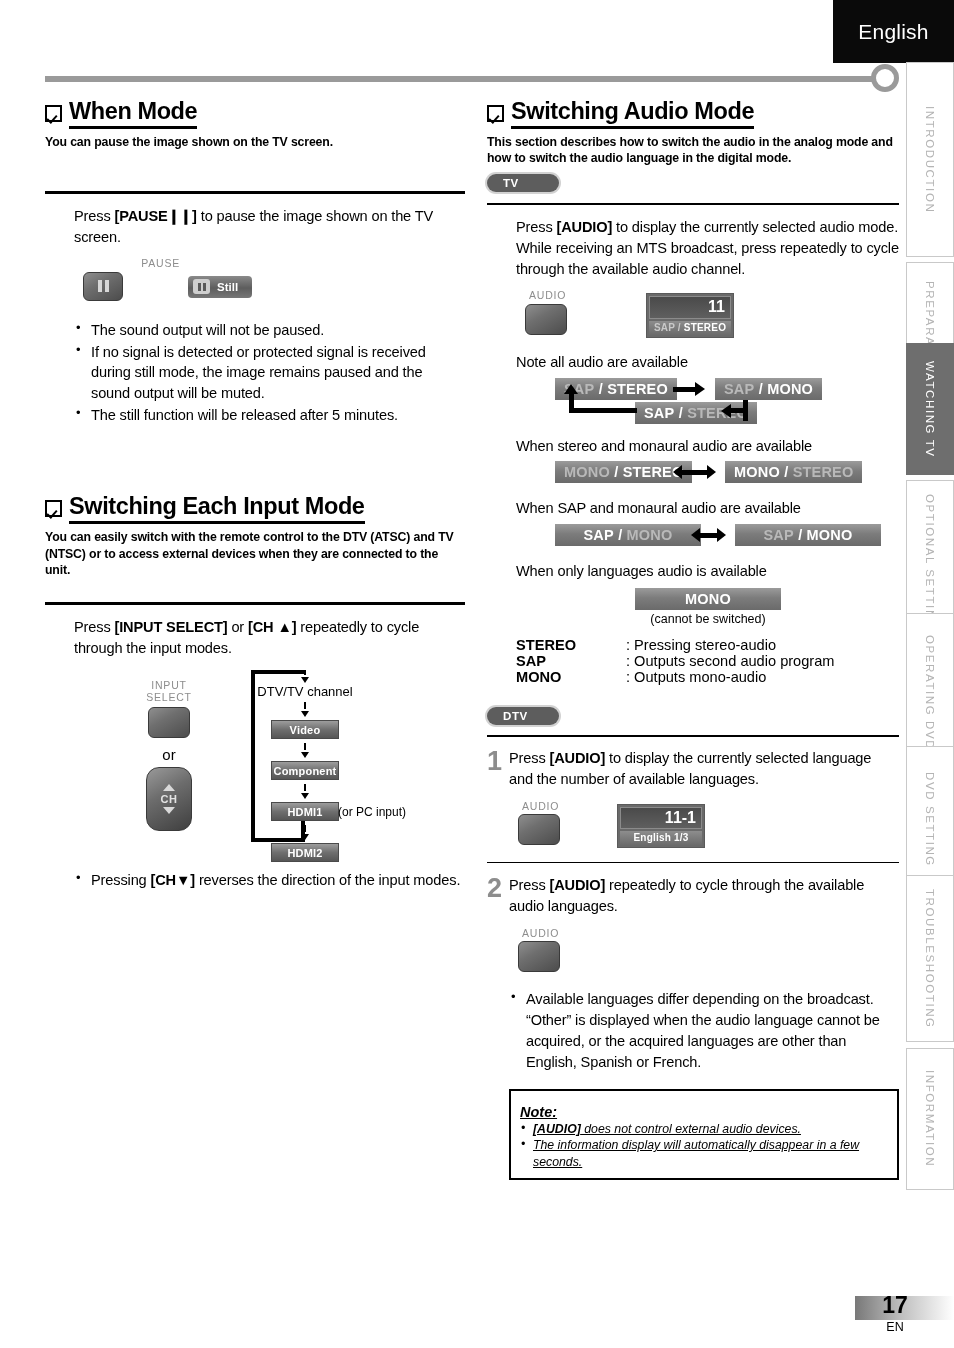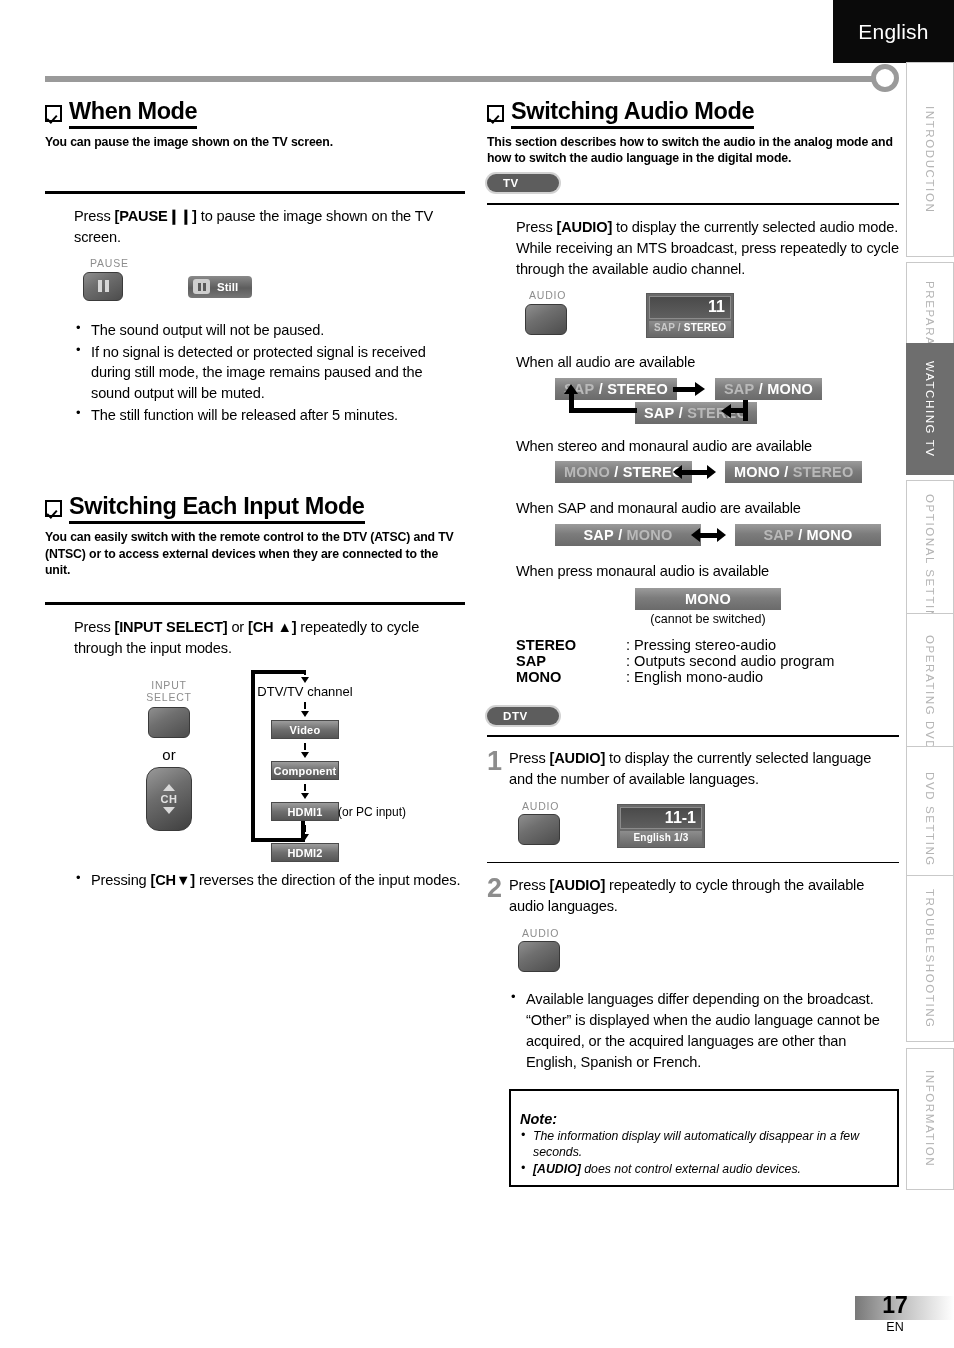--- a/index.html
+++ b/index.html
@@ -174,21 +174,21 @@
     text-align:center;padding:1px 0 2px;letter-spacing:.2px;
   }
   .osd-ch .sub .dim{color:#c9c9c9;}
   
   .stepnum{
     font-size:27px;font-weight:bold;color:#8d8d8d;
     line-height:1;width:22px;flex:none;
   }
   
   .notebox{
-    border:2px solid #000;padding:20px 9px 8px;
+    border:2px solid #000;padding:13px 9px 8px;text-decoration:underline;
   }
   .notebox .nt{font-size:14.5px;font-weight:bold;font-style:italic;}
   .notebox ul{margin:1px 0 0;padding:0;list-style:none;}
   .notebox li{
     position:relative;padding-left:13px;
     font-size:12.3px;font-style:italic;line-height:1.32;
   }
   .notebox li:before{content:"•";position:absolute;left:1px;top:-1px;}
   
   #footer-bar{
@@ -251,21 +251,21 @@
 
     <div class="rule-thick" style="margin-top:41px;"></div>
 
     <div class="indent" style="margin-top:12px;">
       <div class="body-txt">
         <span>Press </span><b><span>[PAUSE</span><span style="letter-spacing:0;">❙❙</span><span>]</span></b><span> to pause the image shown on the TV screen.</span>
       </div>
 
       <div style="display:flex;align-items:center;margin-top:11px;">
         <div style="width:106px;">
-          <div class="btn-label" style="text-align:left;margin-left:16px;">PAUSE</div>
+          <div class="btn-label" style="text-align:right;margin-left:16px;">PAUSE</div>
           <div class="rbtn" style="margin-left:9px;margin-top:2px;">
             <span class="pausebars">
                 <i></i>
                 <i></i>
               </span>
           </div>
         </div>
         <div style="margin-left:8px;margin-top:14px;">
           <span class="osd-still">
             <span class="mini">
@@ -388,21 +388,21 @@
             <div class="num">11</div>
             <div class="sub">
               <span class="dim">SAP /</span>
               <span>STEREO</span>
             </div>
           </div>
         </div>
       </div>
     </div>
 
-    <div class="body-txt" style="margin-top:14px;margin-left:29px;">When all audio are available</div>
+    <div class="body-txt" style="margin-top:14px;margin-left:29px;">Note all audio are available</div>
     <div style="position:relative;height:72px;margin-top:5px;">
       <div style="position:absolute;left:68px;top:0;" class="abox">
         <span class="dim">SAP</span>&nbsp;<span class="sep">/</span>&nbsp;<span>STEREO</span>
       </div>
       <div style="position:absolute;left:186px;top:9px;width:24px;height:5px;background:#000;"></div>
       <div style="position:absolute;left:208px;top:4px;width:0;height:0;border-top:7px solid transparent;border-bottom:7px solid transparent;border-left:10px solid #000;"></div>
       <div style="position:absolute;left:228px;top:0;" class="abox">
         <span class="dim">SAP</span>&nbsp;<span class="sep">/</span>&nbsp;<span>MONO</span>
       </div>
       <div style="position:absolute;left:148px;top:24px;" class="abox">
@@ -436,38 +436,38 @@
         <span>SAP</span>&nbsp;<span class="sep">/</span>&nbsp;<span class="dim">MONO</span>
       </div>
       <div style="position:absolute;left:210px;top:9px;width:22px;height:5px;background:#000;"></div>
       <div style="position:absolute;left:204px;top:4px;width:0;height:0;border-top:7px solid transparent;border-bottom:7px solid transparent;border-right:9px solid #000;"></div>
       <div style="position:absolute;left:230px;top:4px;width:0;height:0;border-top:7px solid transparent;border-bottom:7px solid transparent;border-left:9px solid #000;"></div>
       <div style="position:absolute;left:248px;top:0;width:128px;justify-content:center;" class="abox">
         <span class="dim">SAP</span>&nbsp;<span class="sep">/</span>&nbsp;<span>MONO</span>
       </div>
     </div>
 
-    <div class="body-txt" style="margin-top:3px;margin-left:29px;">When press monaural audio is available</div>
+    <div class="body-txt" style="margin-top:3px;margin-left:29px;">When only languages audio is available</div>
     <div style="text-align:center;margin-top:6px;padding-left:30px;">
       <div class="abox" style="width:128px;">MONO</div>
       <div style="font-size:12.5px;margin-top:2px;">(cannot be switched)</div>
     </div>
 
     <div style="margin-top:11px;margin-left:29px;">
       <div style="display:flex;">
         <div style="width:110px;font-size:14.6px;font-weight:bold;">STEREO</div>
         <div style="font-size:14.6px;">: Pressing stereo-audio</div>
       </div>
       <div style="display:flex;">
         <div style="width:110px;font-size:14.6px;font-weight:bold;">SAP</div>
         <div style="font-size:14.6px;">: Outputs second audio program</div>
       </div>
       <div style="display:flex;">
         <div style="width:110px;font-size:14.6px;font-weight:bold;">MONO</div>
-        <div style="font-size:14.6px;">: English mono-audio</div>
+        <div style="font-size:14.6px;">: Outputs mono-audio</div>
       </div>
     </div>
 
     <div style="margin-top:22px;">
       <div class="mode-pill">DTV</div>
     </div>
     <div class="rule-thick" style="margin-top:10px;"></div>
 
     <div style="display:flex;margin-top:11px;">
       <div class="stepnum">1</div>
@@ -504,22 +504,22 @@
         </div>
         <ul class="bullets" style="margin-top:17px;">
           <li>Available languages differ depending on the broadcast. “Other” is displayed when the audio language cannot be acquired, or the acquired languages are other than English, Spanish or French.</li>
         </ul>
       </div>
     </div>
 
     <div class="notebox" style="margin-top:16px;margin-left:22px;">
       <div class="nt">Note:</div>
       <ul>
+        <li><b style="font-style:italic;">[AUDIO]</b><span> does not control external audio devices.</span></li>
         <li>The information display will automatically disappear in a few seconds.</li>
-        <li><b style="font-style:italic;">[AUDIO]</b><span> does not control external audio devices.</span></li>
       </ul>
     </div>
   </div>
 </div>
 
 <div id="footer-bar"></div>
 <div id="page-num">17</div>
 <div id="page-en">EN</div>
 
 </body></html>

